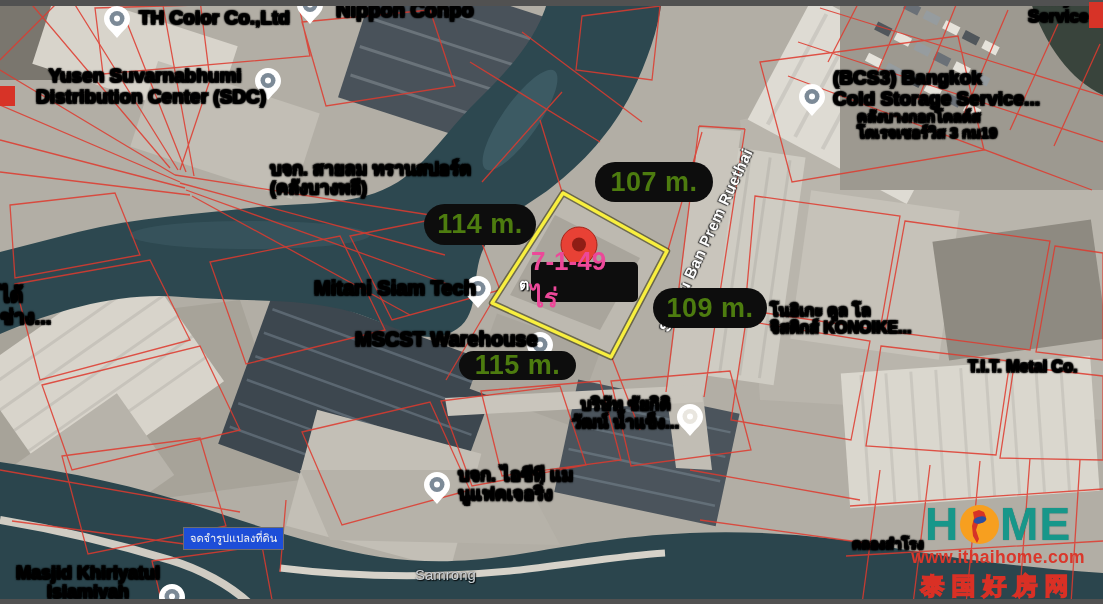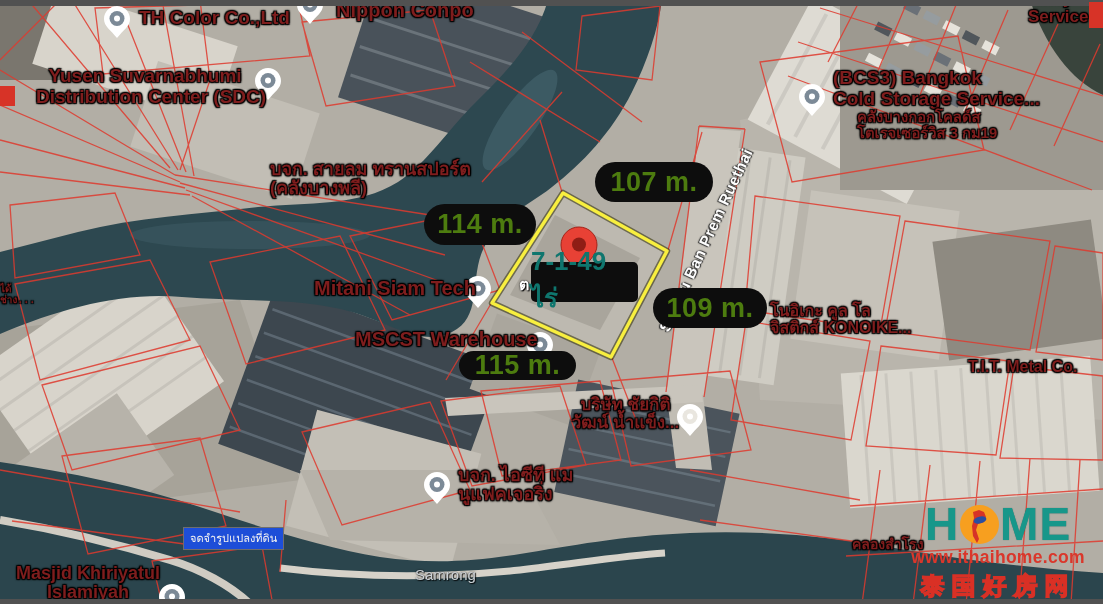--- a/index.html
+++ b/index.html
@@ -5,35 +5,35 @@
   html,body{margin:0;padding:0;background:#222;}
   #stage{
     position:relative;width:1103px;height:604px;overflow:hidden;
     background:#b2aea5;font-family:"Liberation Sans","DejaVu Sans",sans-serif;
     -webkit-font-smoothing:antialiased;
   }
   #stage svg{display:block;}
   .layer{position:absolute;left:0;top:0;width:1103px;height:604px;}
   
   .poi{
-    position:absolute;color:#7f1d1d;font-weight:bold;white-space:nowrap;z-index:30;
+    position:absolute;color:#000000;font-weight:bold;white-space:nowrap;z-index:30;
     text-shadow:0 0 2px #000,0 0 3px #000,1px 1px 1px rgba(0,0,0,.95),-1px -1px 1px rgba(0,0,0,.9),1px -1px 1px rgba(0,0,0,.9),-1px 1px 1px rgba(0,0,0,.9);
     line-height:1.08;
   }
   .poi.center{text-align:center;}
   .poi .sub{font-size:.78em;display:block;padding-left:24px;}
   .pin{position:absolute;z-index:29;}
   
   .pill{
     position:absolute;background:#0d0d0d;border-radius:22px;display:flex;align-items:center;justify-content:center;
     color:#4d7c0f;font-size:27px;font-weight:bold;z-index:50;letter-spacing:.5px;
   }
   .area-label{
     position:absolute;background:#0d0d0d;border-radius:5px;display:flex;align-items:center;justify-content:center;
-    color:#0f766e;font-size:26px;font-weight:bold;z-index:50;
+    color:#ec4899;font-size:26px;font-weight:bold;z-index:50;
   }
   .note-label{
     position:absolute;background:#1d4ed8;border:1px solid #6e6e6e;color:#f2f2f2;font-size:11px;
     padding:1px 6px 2px 6px;z-index:50;white-space:nowrap;
   }
   .street{
     position:absolute;left:664px;top:322px;z-index:20;color:#fdfdfd;font-weight:bold;font-size:15.5px;letter-spacing:.5px;
     transform:rotate(-65deg);transform-origin:0 50%;white-space:nowrap;
     text-shadow:0 0 2px #3c3c3c,1px 1px 1px rgba(40,40,40,.9),-1px -1px 1px rgba(40,40,40,.9);
   }
@@ -277,21 +277,21 @@
     <span>วัฒน์ น้ำแข็ง...</span>
   </div>
   <div class="poi" style="left:458px;top:466px;font-size:18px;">
     <span>บจก. ไอซีที แม</span><br>
     <span>นูแฟคเจอริ่ง</span>
   </div>
   <div class="poi center" style="left:8px;top:564px;width:160px;font-size:18px;">
     <span>Masjid Khiriyatul</span><br>
     <span>Islamiyah</span>
   </div>
-  <div class="poi" style="left:0px;top:285px;font-size:10px;font-family:Liberation Mono, monospace;">
+  <div class="poi" style="left:0px;top:285px;font-size:20px;">
     <span>ได้</span><br>
     <span>ช่าง...</span>
   </div>
 
   <div class="district" style="left:415px;top:566px;">Samrong</div>
   <div class="poi" style="left:852px;top:537px;font-size:14px;z-index:31;">
     <span>คลองสำโรง</span>
   </div>
   <div class="glyph" style="left:519px;top:272px;font-size:16px;">ต</div>
 

